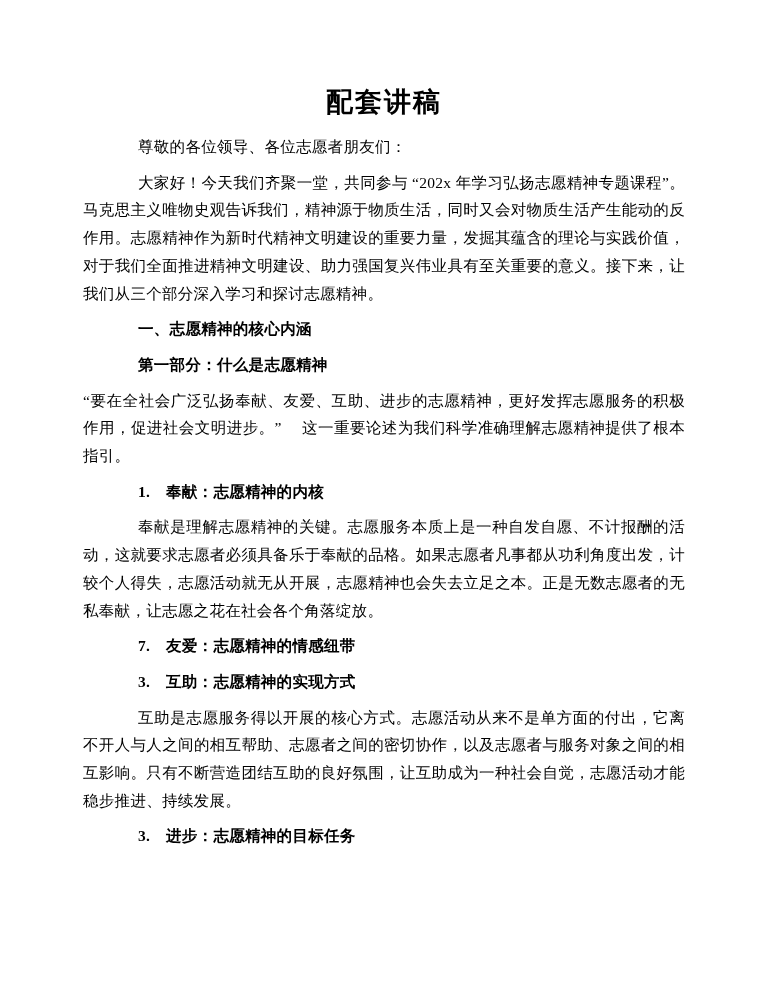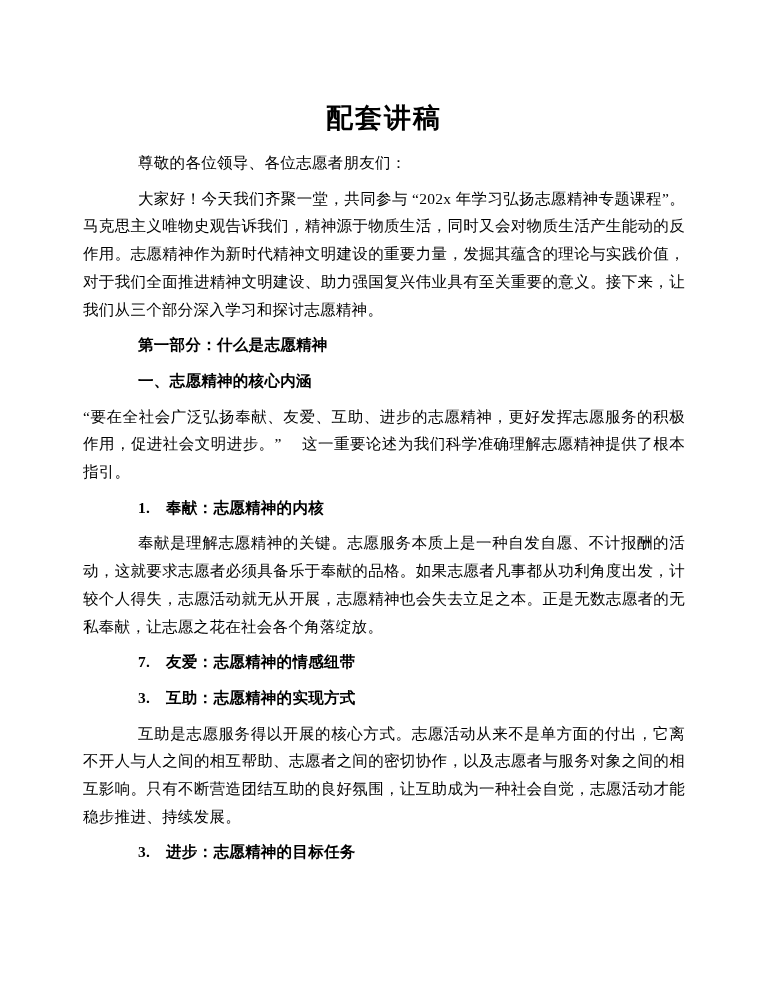--- a/index.html
+++ b/index.html
@@ -18,21 +18,21 @@
     height: 1000px;
     padding: 86px 77px 0 75px;
     background: #ffffff;
     color: #000000;
     font-family: "Liberation Serif", "DejaVu Serif", serif;
     font-size: 15.5px;
     line-height: 27.7px;
     letter-spacing: 0.3px;
   }
   .doc-title {
-    margin: 16px 0 15px 0;
+    margin: 0 0 15px 0;
     font-size: 27px;
     line-height: 32px;
     font-weight: bold;
     text-align: center;
     letter-spacing: 2px;
   }
   .page p {
     margin: 8px;
     text-align: justify;
   }
@@ -48,22 +48,22 @@
   }
 </style>
 </head>
 <body>
 
 <div class="page">
   <h1 class="doc-title">配套讲稿</h1>
 
   <p class="p-body">尊敬的各位领导、各位志愿者朋友们：</p>
   <p class="p-body">大家好！今天我们齐聚一堂，共同参与 “202x 年学习弘扬志愿精神专题课程”。马克思主义唯物史观告诉我们，精神源于物质生活，同时又会对物质生活产生能动的反作用。志愿精神作为新时代精神文明建设的重要力量，发掘其蕴含的理论与实践价值，对于我们全面推进精神文明建设、助力强国复兴伟业具有至关重要的意义。接下来，让我们从三个部分深入学习和探讨志愿精神。</p>
+  <p class="p-heading">一、志愿精神的核心内涵</p>
   <p class="p-heading">第一部分：什么是志愿精神</p>
-  <p class="p-heading">一、志愿精神的核心内涵</p>
   <p class="p-quote">“要在全社会广泛弘扬奉献、友爱、互助、进步的志愿精神，更好发挥志愿服务的积极作用，促进社会文明进步。” 　这一重要论述为我们科学准确理解志愿精神提供了根本指引。</p>
   <p class="p-heading">1. 奉献：志愿精神的内核</p>
   <p class="p-body">奉献是理解志愿精神的关键。志愿服务本质上是一种自发自愿、不计报酬的活动，这就要求志愿者必须具备乐于奉献的品格。如果志愿者凡事都从功利角度出发，计较个人得失，志愿活动就无从开展，志愿精神也会失去立足之本。正是无数志愿者的无私奉献，让志愿之花在社会各个角落绽放。</p>
   <p class="p-heading">7. 友爱：志愿精神的情感纽带</p>
   <p class="p-heading">3. 互助：志愿精神的实现方式</p>
   <p class="p-body">互助是志愿服务得以开展的核心方式。志愿活动从来不是单方面的付出，它离不开人与人之间的相互帮助、志愿者之间的密切协作，以及志愿者与服务对象之间的相互影响。只有不断营造团结互助的良好氛围，让互助成为一种社会自觉，志愿活动才能稳步推进、持续发展。</p>
   <p class="p-heading">3. 进步：志愿精神的目标任务</p>
 </div>
 
 </body></html>

